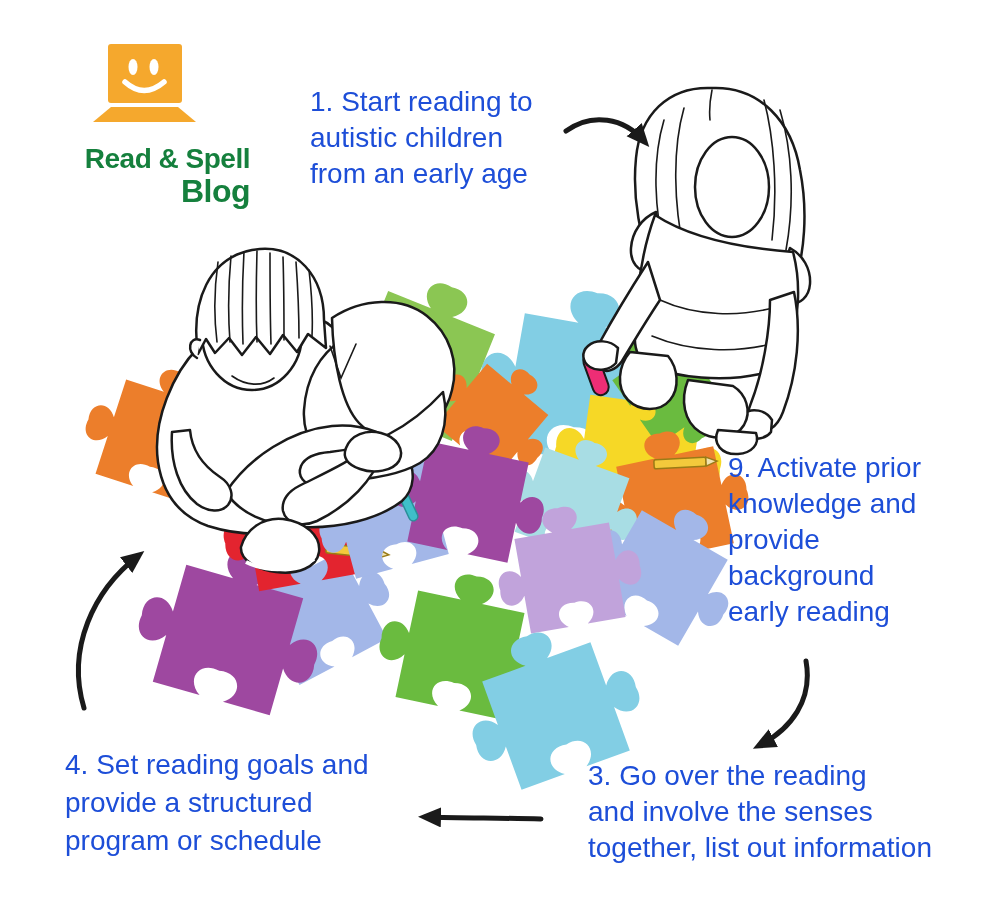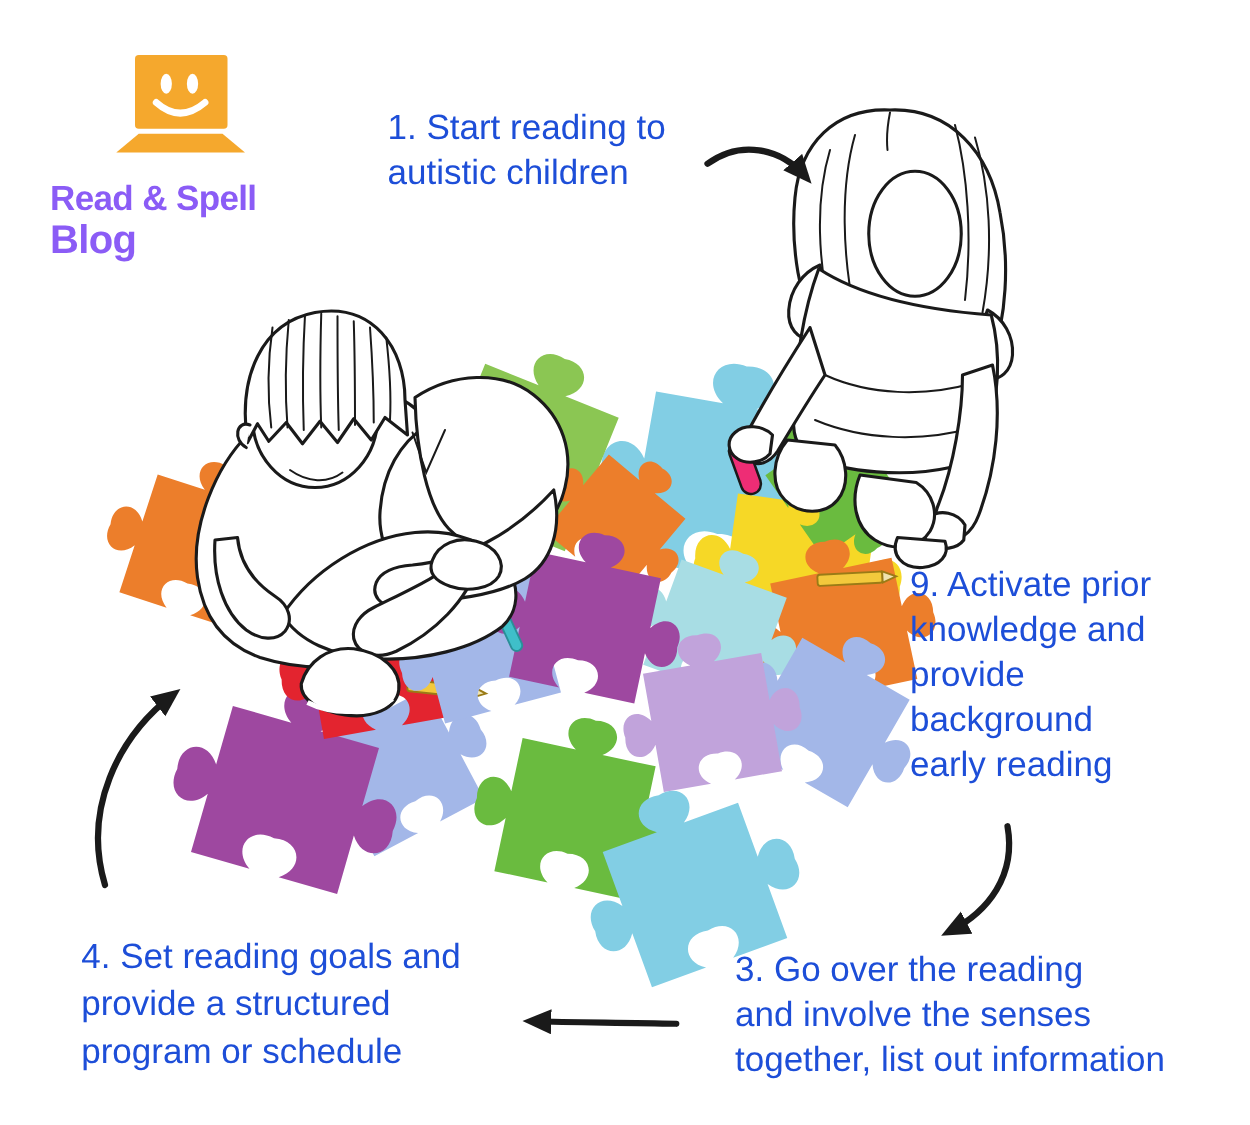--- a/index.html
+++ b/index.html
@@ -1,21 +1,21 @@
 <!DOCTYPE html>
 <html><head>
 <meta charset="utf-8">
 <style>
   html,body{margin:0;padding:0;background:#fff;}
   .canvas{position:relative;width:1000px;height:900px;background:#ffffff;overflow:hidden;
           font-family:"Liberation Sans",sans-serif;}
   .scene{position:absolute;left:0;top:0;}
   .step{position:absolute;color:#1d4ed8;font-size:28px;line-height:36px;white-space:nowrap;}
   .step.s4{font-size:28px;line-height:38px;}
-  .brand{position:absolute;left:40px;top:40px;width:210px;text-align:left;color:#8b5cf6;}
+  .brand{position:absolute;left:40px;top:40px;width:210px;text-align:right;color:#15803d;}
   .brand-name{font-weight:bold;font-size:28px;line-height:33px;margin-top:12px;letter-spacing:-0.5px;}
   .brand-sub{font-weight:bold;font-size:32px;line-height:33px;letter-spacing:-0.5px;}
   .logo-svg{display:block;margin:0 auto;}
   
   .ln{stroke:#1a1a1a;stroke-width:2.5;stroke-linejoin:round;stroke-linecap:round;fill:#ffffff;}
   .ln-thin{stroke:#1a1a1a;stroke-width:1.6;fill:none;stroke-linecap:round;}
   .arrow{stroke:#1a1a1a;stroke-width:5;fill:none;stroke-linecap:round;}
 </style>
 </head>
 <body>
@@ -145,20 +145,21 @@
       <path d="M 40,42 Q 59,59 79,42" stroke="#ffffff" stroke-width="5.5" fill="none" stroke-linecap="round"></path>
       <polygon points="8,82 26,67 93,67 111,82" fill="#F5A82D"></polygon>
     </svg>
     <div class="brand-name">Read &amp; Spell</div>
     <div class="brand-sub">Blog</div>
   </div>
 
   <div class="step" style="left:310px;top:84px;">
     <div>1. Start reading to</div>
     <div>autistic children</div>
+    <div>from an early age</div>
   </div>
 
   <div class="step" style="left:728px;top:450px;">
     <div>9. Activate prior</div>
     <div>knowledge and</div>
     <div>provide</div>
     <div>background</div>
     <div>early reading</div>
   </div>
 

